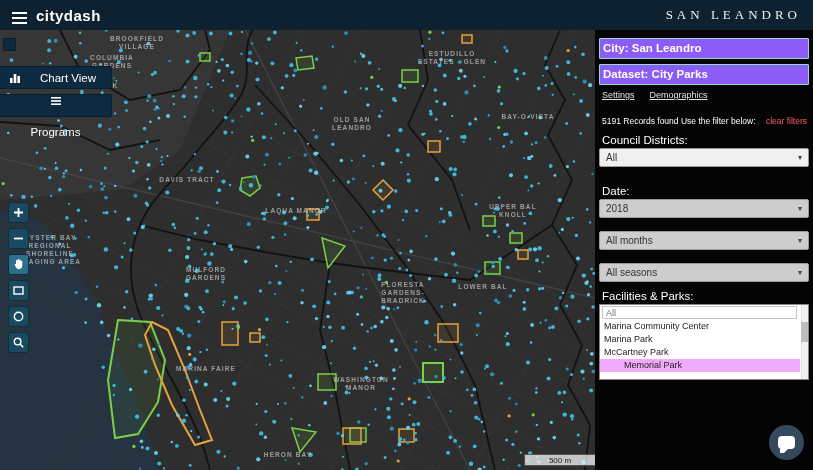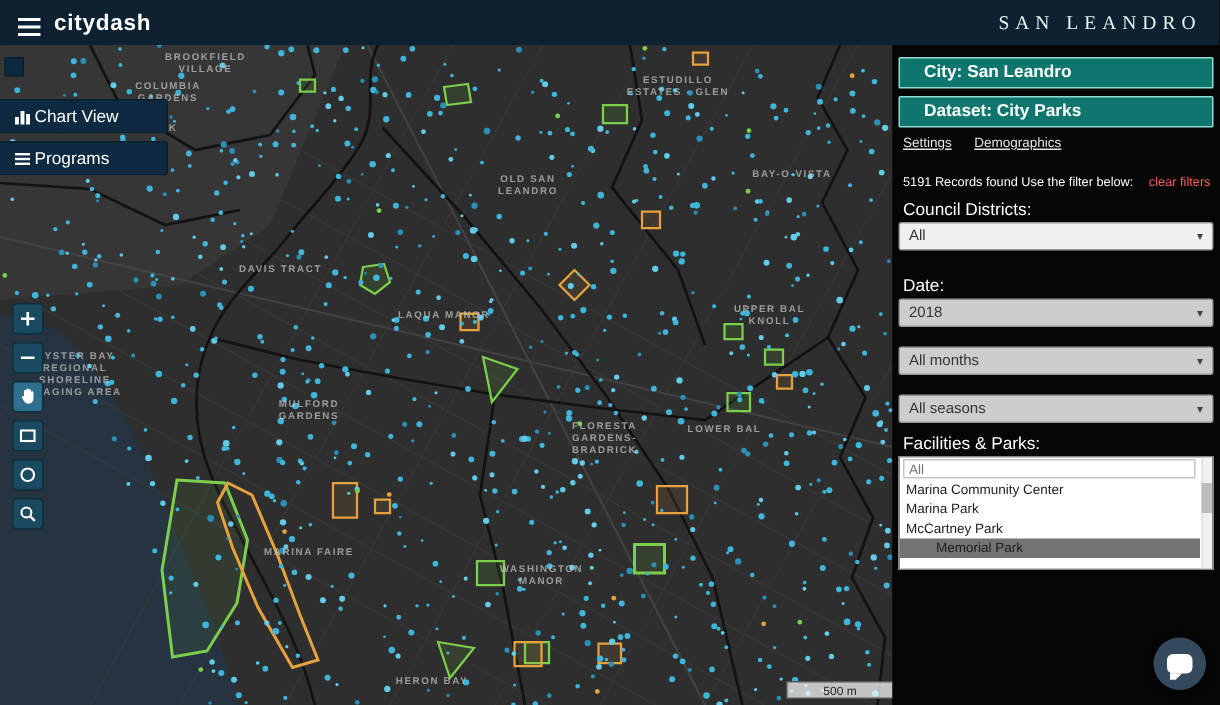--- a/index.html
+++ b/index.html
@@ -24,41 +24,41 @@
   .map svg.base { position:absolute; top:0; left:0; }
   .nbhd-label { position:absolute; transform:translate(-50%,-50%); color:rgba(195,200,200,.72);
     font-size:6.5px; line-height:8px; letter-spacing:1.1px; text-align:center;
     white-space:pre-line; pointer-events:none; font-weight:bold; }
 
   .corner-box { position:absolute; left:3px; top:8px; width:13px; height:13px;
     background:#0e2a40; border:1px solid #0a1f2e; cursor:pointer; }
 
   .overlay-btn { position:absolute; left:0; width:112px; height:23px; background:#0e2a40;
     border:1px solid #0a1f2e; border-left:none; color:#fff; font-size:11.5px;
-    display:flex; align-items:center; gap:2px; padding:0 9px; cursor:pointer;
+    display:flex; align-items:center; gap:19px; padding:0 9px; cursor:pointer;
     border-radius:0 2px 2px 0; }
   .overlay-btn svg { flex:0 0 auto; }
-  #chartViewBtn { top:36px; } #programsBtn { top:64px; }
+  #chartViewBtn { top:36px; } #programsBtn { top:64px;flex-direction:column; }
 
   .map-tools { position:absolute; left:8px; top:172px; display:flex; flex-direction:column;
     gap:5px; }
   .tool-btn { width:21px; height:21px; background:#1a4a5f; border:1px solid #0d2e3c;
     border-radius:3px; display:flex; align-items:center; justify-content:center;
     cursor:pointer; padding:0; }
   .tool-btn.active { background:#2e6f8e; }
 
   .scale-ctrl { position:absolute; left:524px; top:424px; width:72px; height:12px;
     background:rgba(255,255,255,.72); border:1px solid #555; color:#222; font-size:8px;
     line-height:11px; text-align:center; }
 
   
   .sidebar { position:absolute; top:30px; left:595px; width:218px; height:440px;
     background:#050505; z-index:20; }
-  .banner { margin:8px 4px 0 4px; height:21px; background:#0f766e; border:1px solid #90ded3;
-    color:#fff; font-size:11.5px; font-weight:bold; line-height:19px; padding-left:16px;
+  .banner { margin:8px 4px 0 4px; height:21px; background:#8b5cf6; border:1px solid #90ded3;
+    color:#fff; font-size:11.5px; font-weight:bold; line-height:19px; padding-left:3px;
     border-radius:1px; }
   .banner.second { margin-top:5px; }
   .tabs { margin:5px 6px 16px 7px; display:flex; gap:15px; font-size:9px; color:#e3e3e3;text-decoration:underline; }
   .tabs span { cursor:pointer; }
   .records-row { margin:7px 6px 0 7px; display:flex; justify-content:space-between;
     align-items:baseline; }
   .records-text { color:#fff; font-size:8.5px; }
   .clear-filters { color:#ff5c5c; font-size:8.5px; cursor:pointer; white-space:nowrap; }
   .section-label { margin:8px 7px 0; font-size:11.5px; font-weight:normal; color:#fff; }
   .select { margin:2px 4px 0; height:19px; background:#cdcdcd; border:1px solid #9a9a9a;
@@ -69,21 +69,21 @@
   .caret { font-size:8px; color:#444; }
 
   .listbox { margin:2px 4px 0; height:76px; background:#fff; border:1px solid #888;
     position:relative; overflow:hidden; }
   .fac-input { display:block; margin:1px 2px; width:calc(100% - 13px); height:13px;
     border:1px solid #c5c5c5; font-size:9px; padding:0 3px; color:#333;
     font-family:"Liberation Sans", sans-serif; }
   .fac-item { height:13px; line-height:13px; font-size:9px; padding-left:4px;
     color:#1c1c1c; cursor:pointer; width:calc(100% - 8px); white-space:nowrap;
     overflow:hidden; }
-  .fac-item.selected { background:#737373;padding-left:24px; }
+  .fac-item.selected { background:#f0abfc;padding-left:24px; }
   .fac-scroll { position:absolute; right:0; top:0; bottom:0; width:7px; background:#f1f1f1;
     border-left:1px solid #ddd; cursor:pointer; }
   .fac-thumb { position:absolute; right:0; top:17px; width:7px; height:20px;
     background:#bdbdbd; cursor:grab; }
 
   
   .chat-btn { position:absolute; left:769px; top:425px; width:35px; height:35px;
     border-radius:50%; background:#35495e; box-shadow:0 1px 5px rgba(0,0,0,.6);
     display:flex; align-items:center; justify-content:center; cursor:pointer; z-index:40; }
   .chat-bubble { position:relative; width:17px; height:13px; background:#fff;

